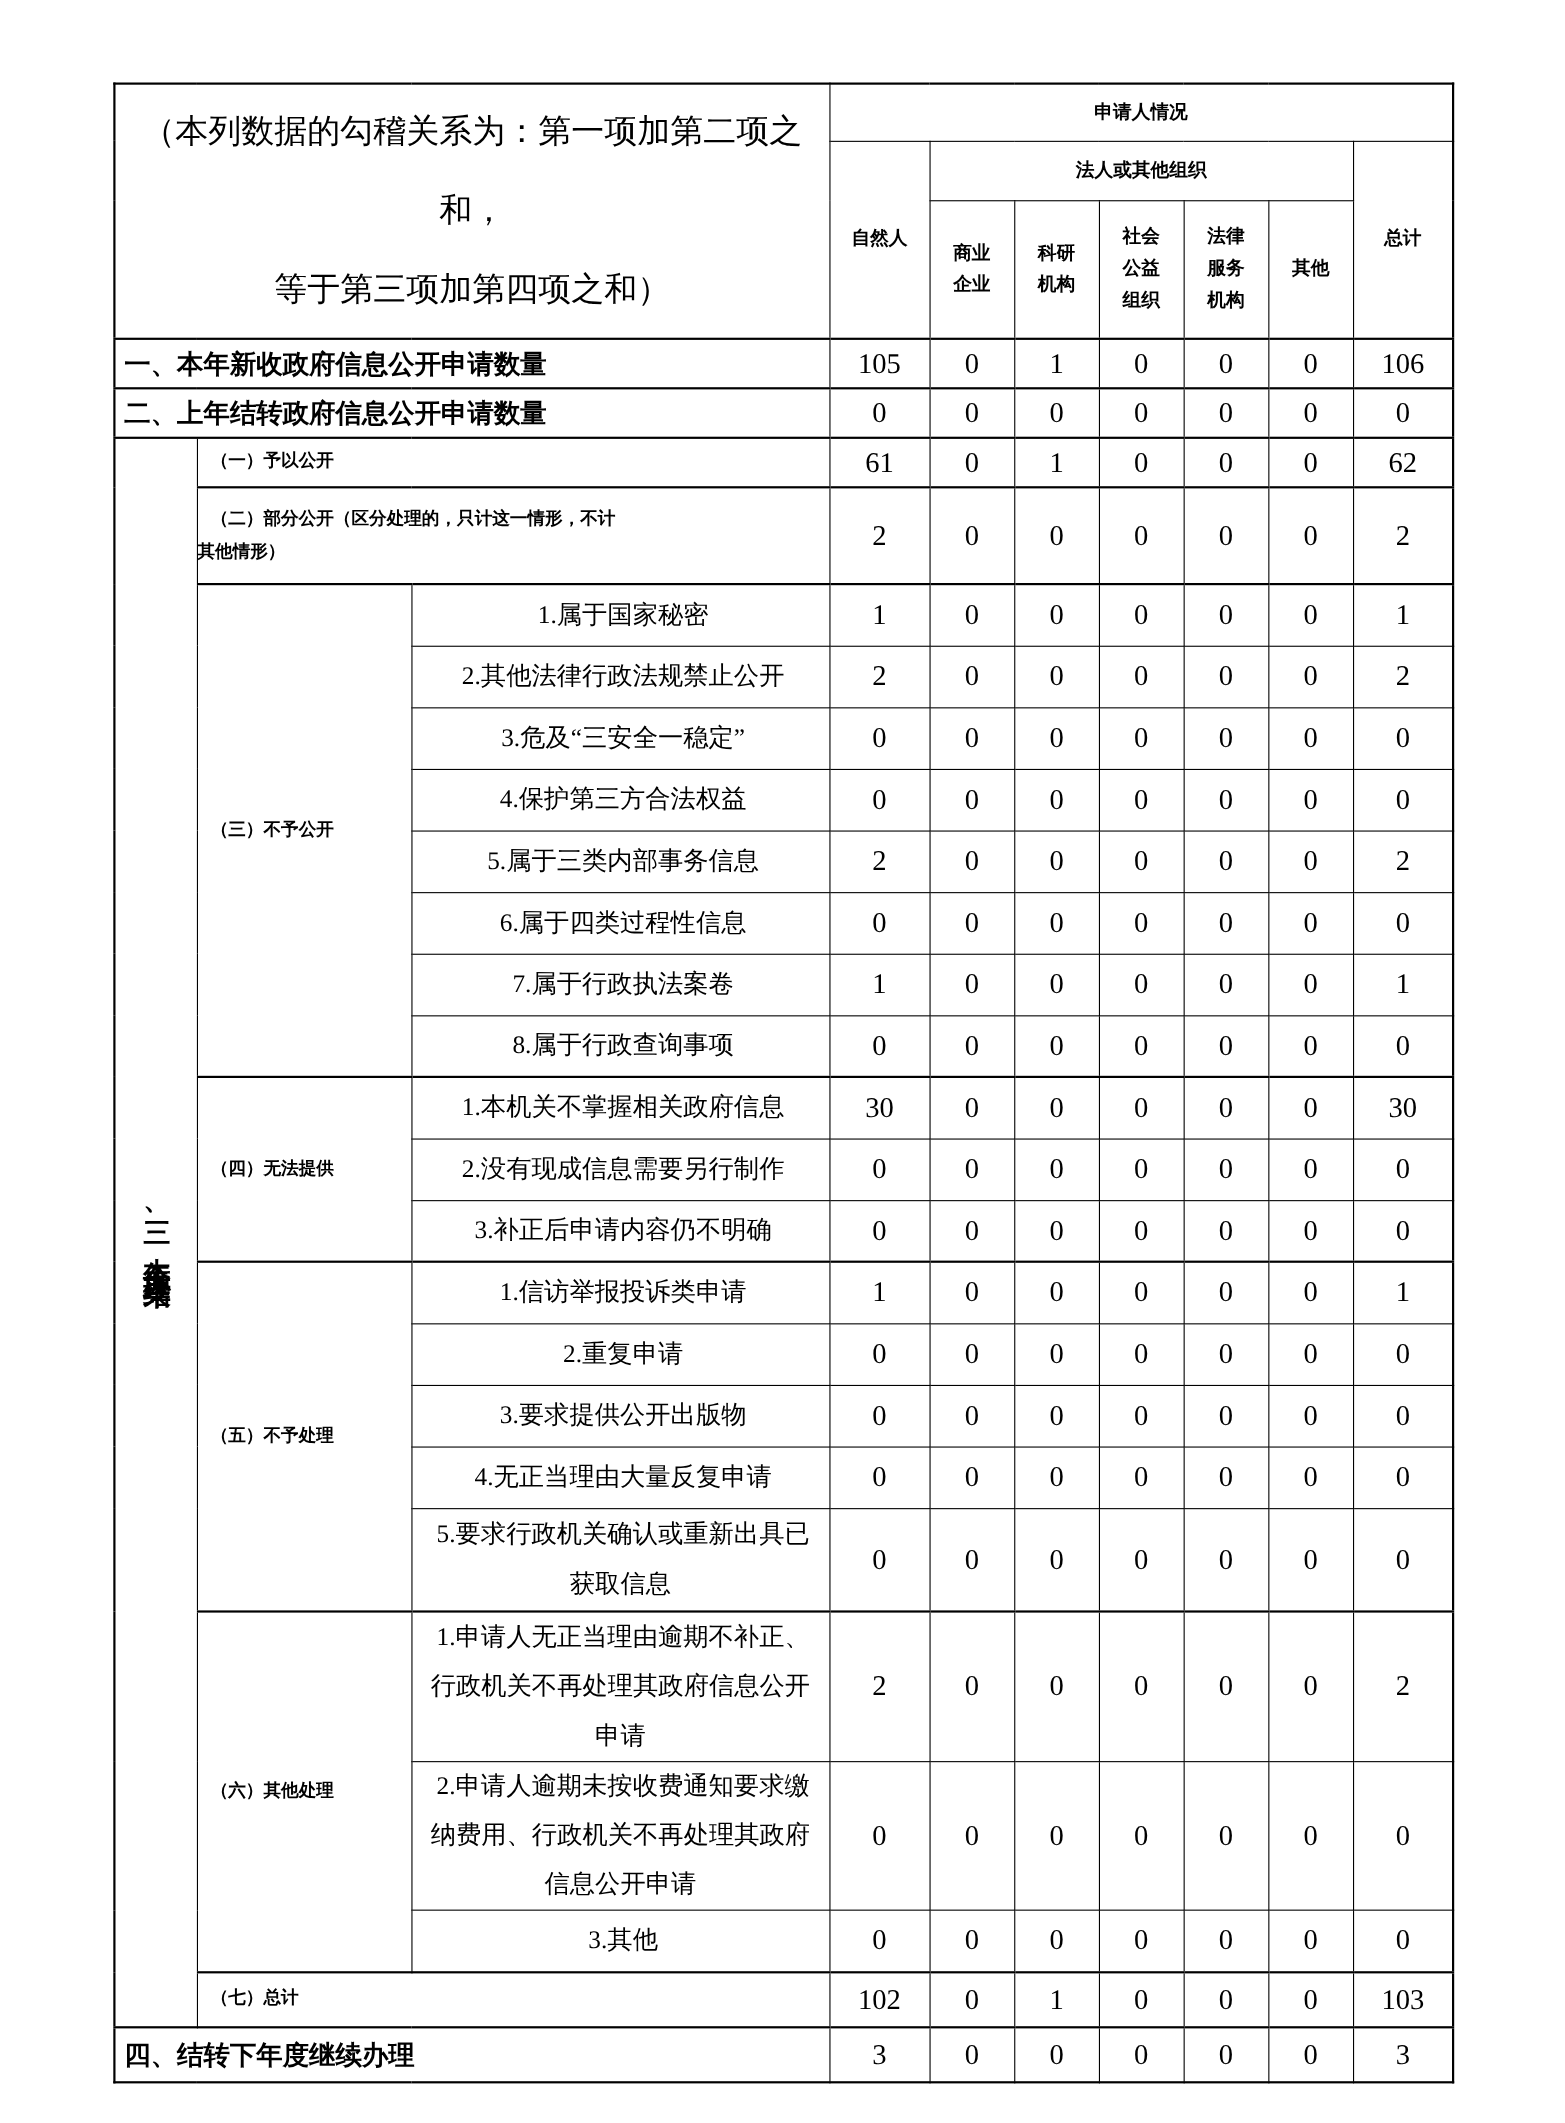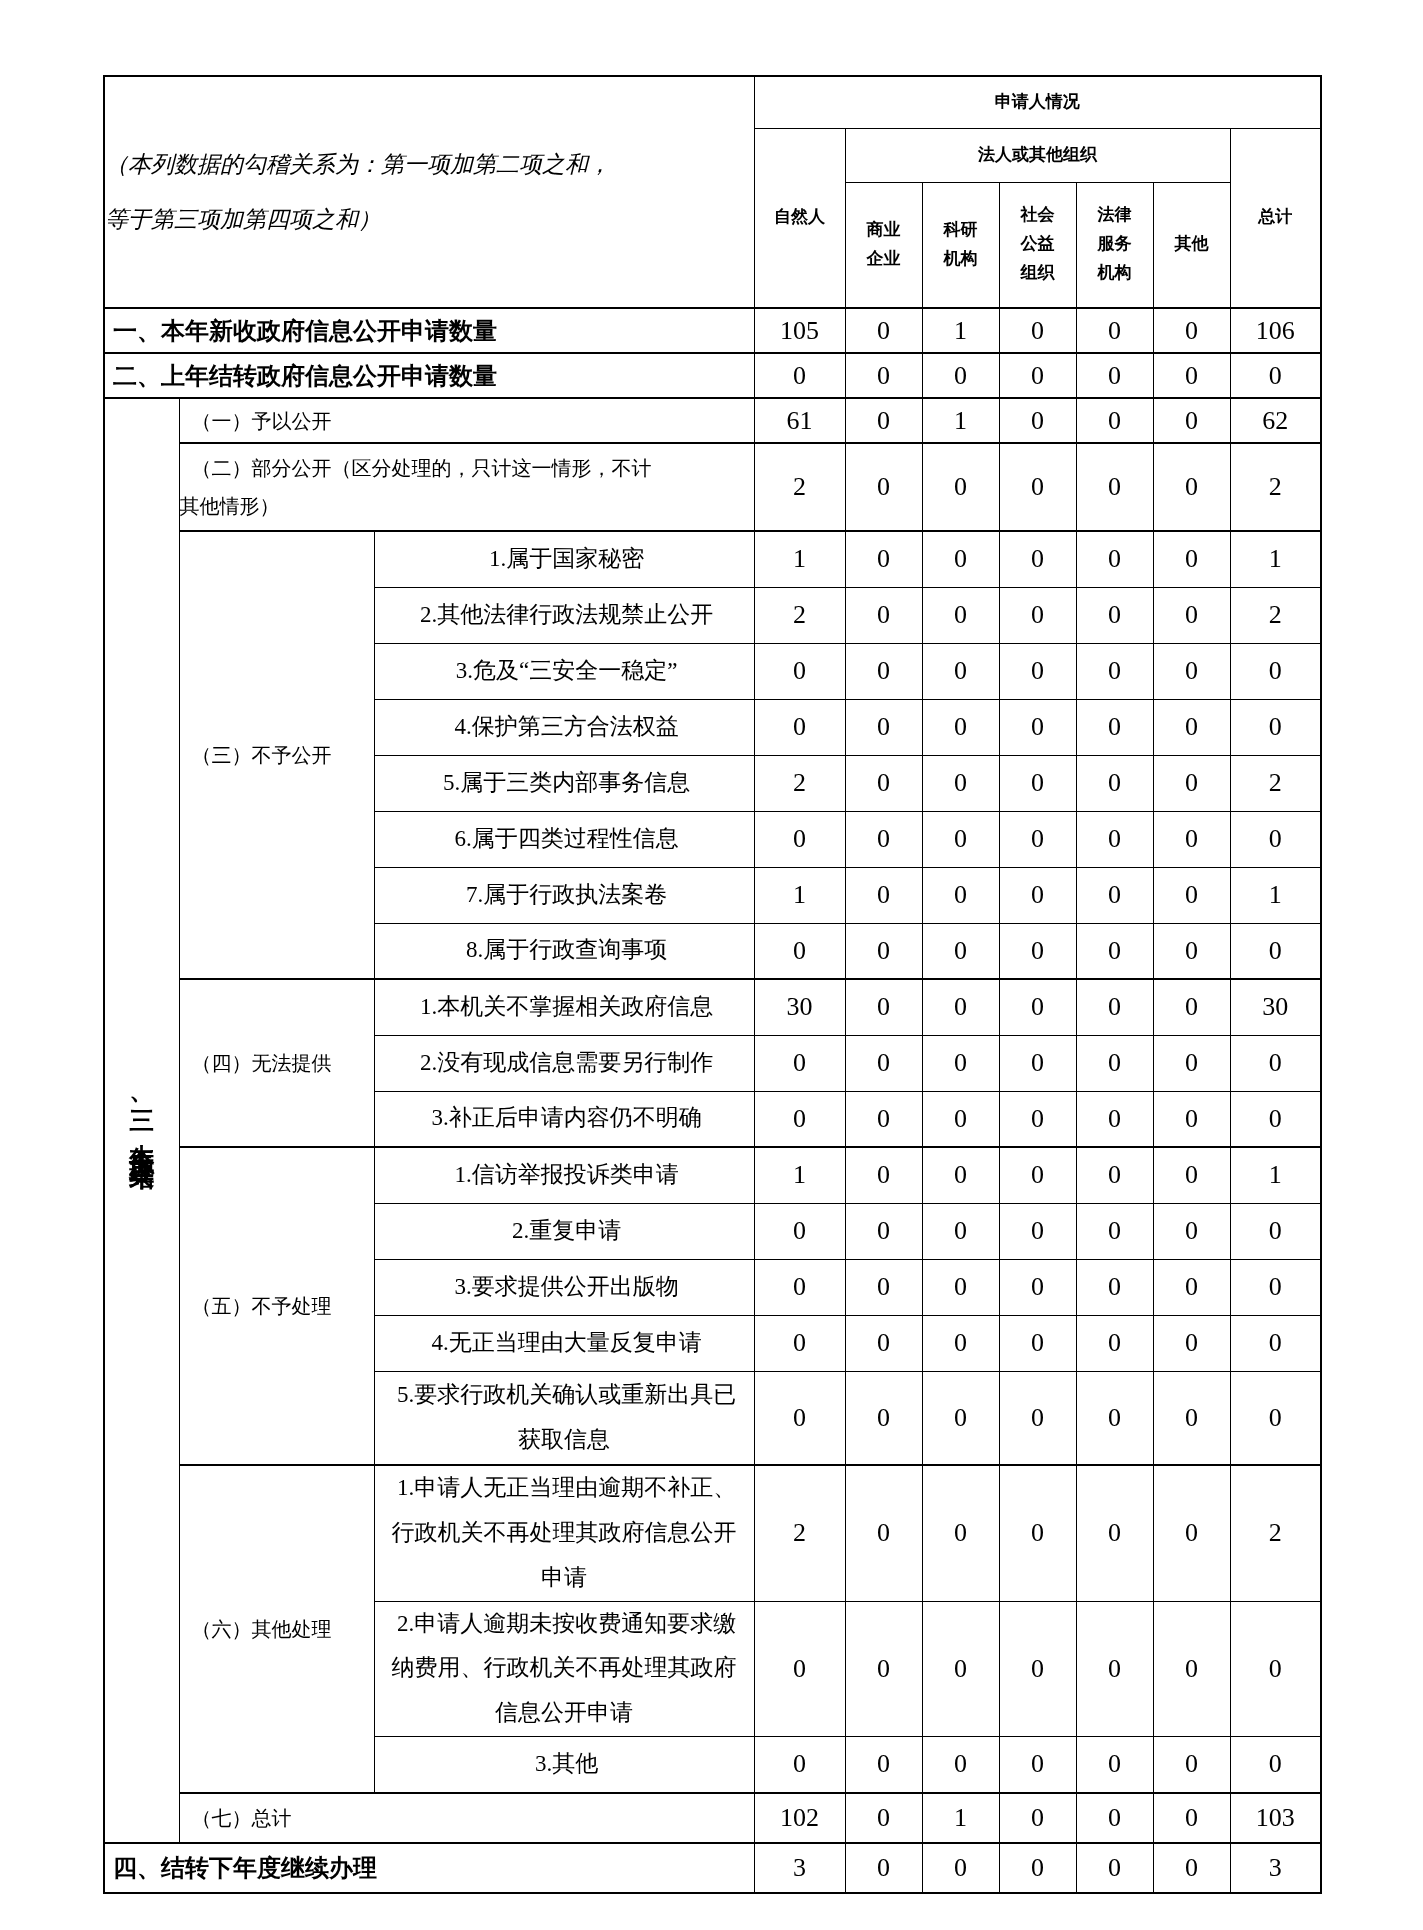--- a/index.html
+++ b/index.html
@@ -6,23 +6,23 @@
   body{width:1423px;height:1930px;position:relative;color:#000;font-family:"Liberation Sans",sans-serif;}
   table.main{position:absolute;left:103px;top:75px;width:1217px;border-collapse:collapse;table-layout:fixed;border:2px solid #000;background:#fff;}
   td{border:1px solid #000;padding:0;overflow:hidden;word-break:break-all;}
   tr.bt > td{border-top:2px solid #000;}
   
   tr.hr1{height:52px;} tr.hr2{height:54px;} tr.hr3{height:126px;}
   tr.h45{height:45px;} tr.h50{height:50px;} tr.h56{height:56px;}
   tr.h88{height:88px;border-radius:25px;} tr.h94{height:94px;} tr.h126{height:126px;}
   
   .hdr{font-weight:bold;font-size:17px;text-align:center;vertical-align:middle;line-height:1.7;white-space:pre-line;}
-  .note{font-family:"Liberation Serif",serif;font-weight:normal;font-size:23px;text-align:left;vertical-align:middle;line-height:2.4;font-style:italic;}
+  .note{font-family:"Liberation Serif",serif;font-weight:normal;font-size:30px;text-align:center;vertical-align:middle;line-height:2.4;}
   .toplabel{font-weight:bold;font-size:24px;text-align:left;vertical-align:middle;text-indent:8px;}
-  .cat{font-weight:normal;font-size:20px;text-align:left;vertical-align:middle;text-indent:12px;line-height:1.9;white-space:pre-line;}
+  .cat{font-weight:bold;font-size:16px;text-align:left;vertical-align:middle;text-indent:12px;line-height:1.9;white-space:pre-line;}
   .item{font-family:"Liberation Serif",serif;font-size:23px;text-align:center;vertical-align:middle;text-indent:5px;line-height:1.95;white-space:pre-line;}
   .num{font-family:"Liberation Serif",serif;font-size:26px;text-align:center;vertical-align:middle;}
   .vcell{vertical-align:middle;}
   .vtext{writing-mode:vertical-rl;text-orientation:upright;margin:0 auto;font-weight:bold;font-size:25px;letter-spacing:4px;line-height:1;}
 </style>
 </head>
 <body>
 
 <table class="main">
   <colgroup>

